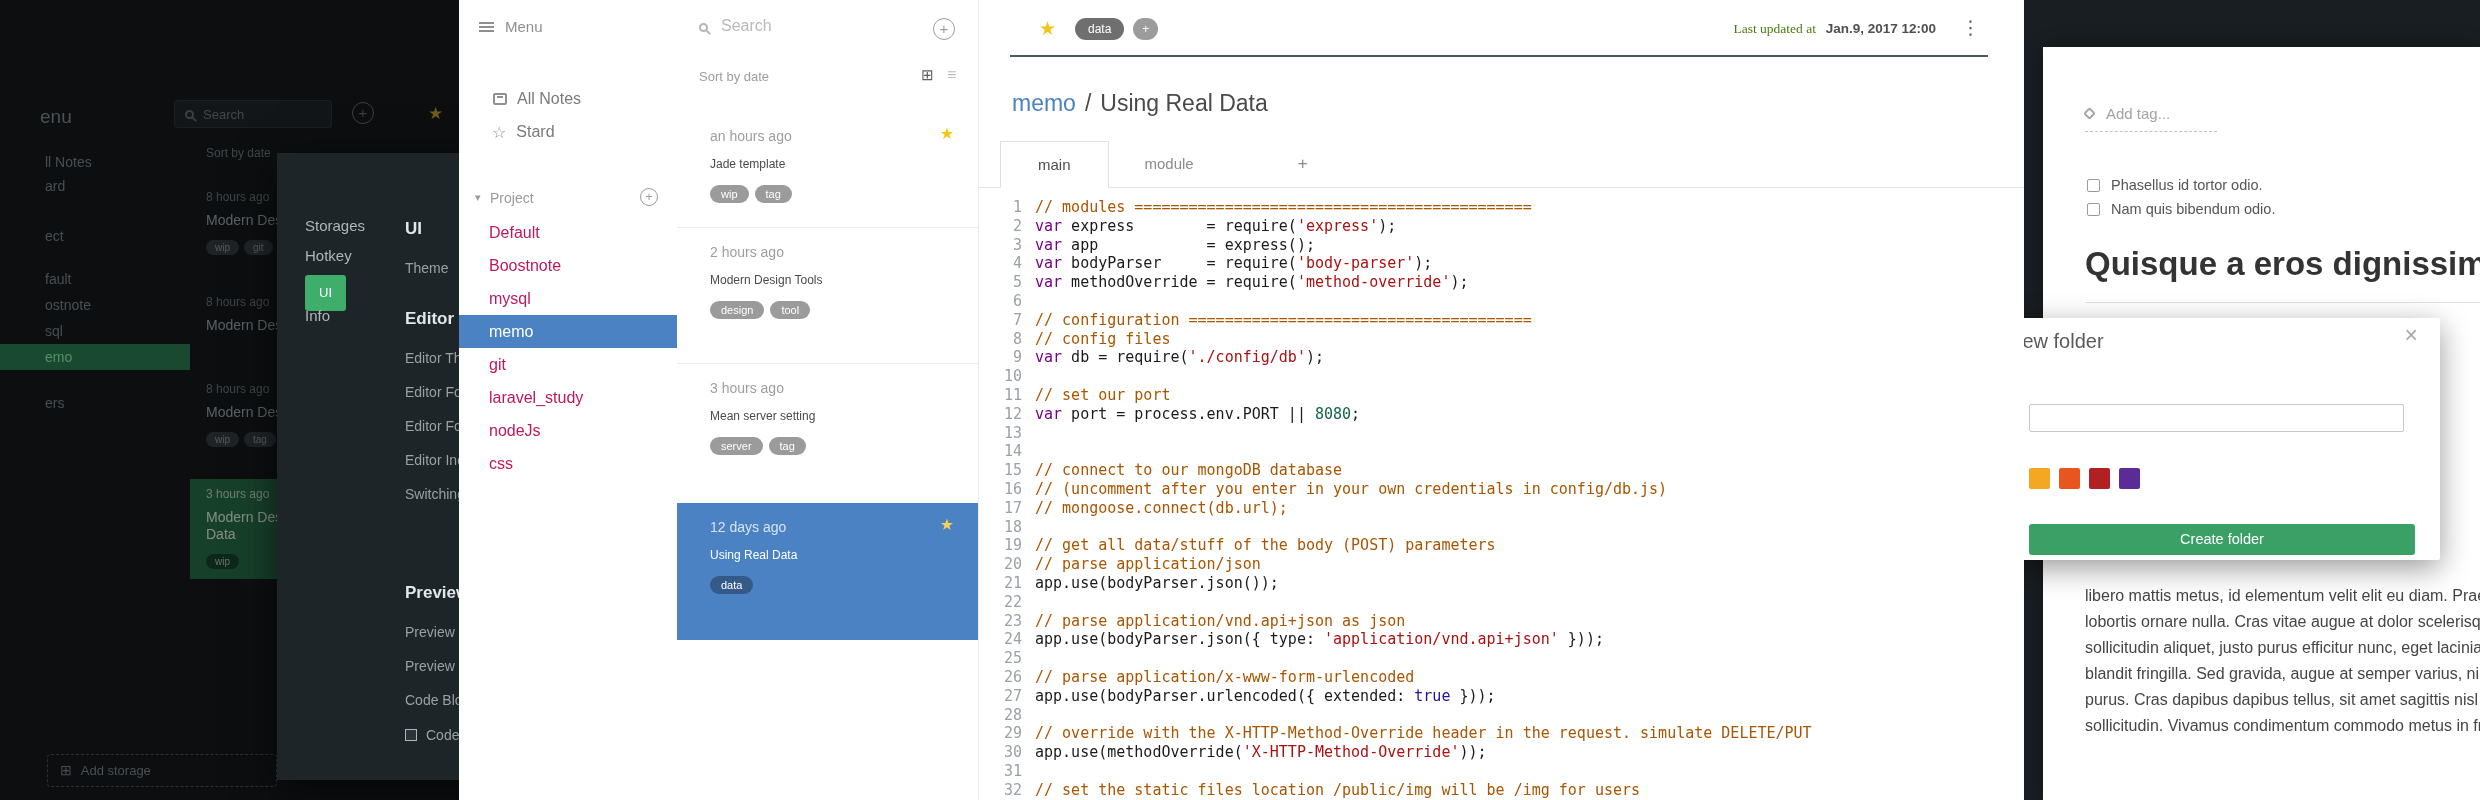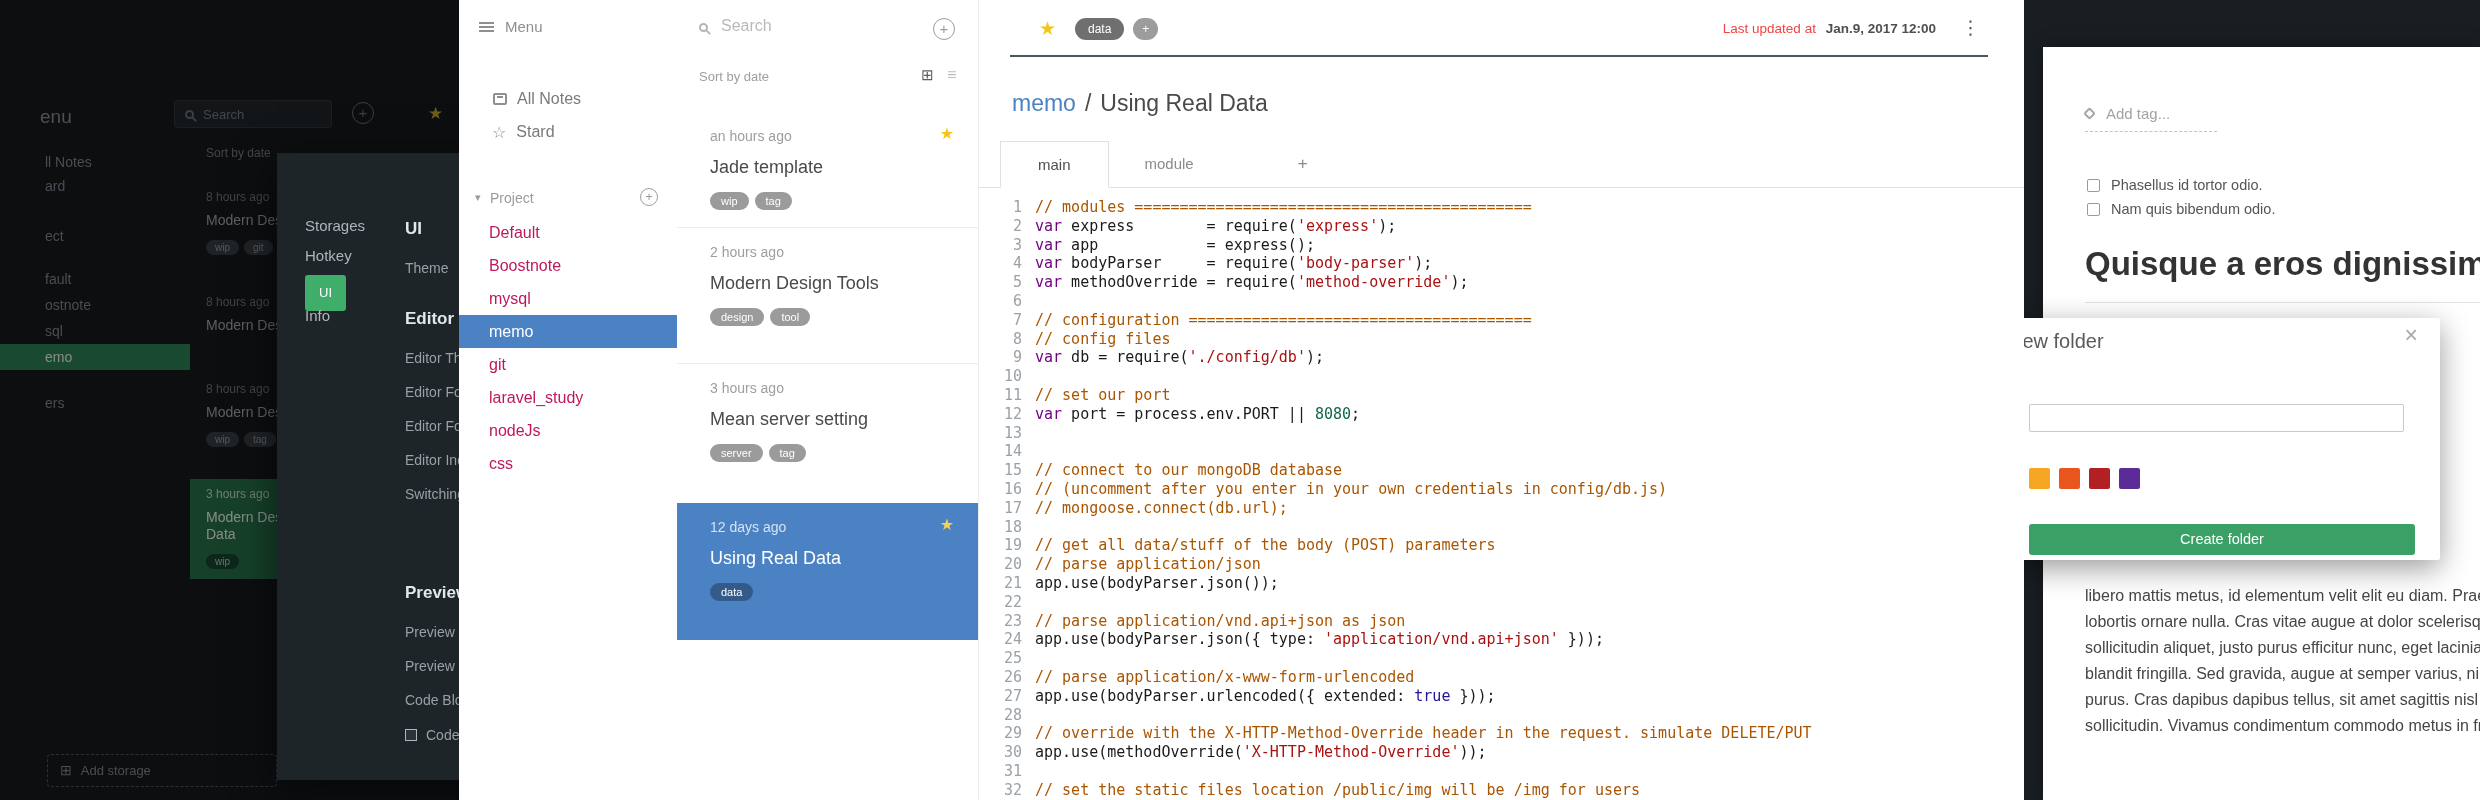--- a/index.html
+++ b/index.html
@@ -15,21 +15,21 @@
   .bg-search .mag { border-color:#5f6a70; } .bg-search .mag::after { background:#5f6a70; }
   .bg-search-text { font-size:13px; color:#6c767c; margin-left:9px; }
   .bg-plus { position:absolute; left:352px; top:102px; width:22px; height:22px; border:1px solid #5f6a70;
              border-radius:50%; color:#5f6a70; text-align:center; line-height:20px; font-size:15px; }
   .bg-star { position:absolute; left:428px; top:103px; font-size:17px; color:#b99a2c; }
   .bg-sidebar { position:absolute; left:0; top:150px; width:190px; }
   .bg-row { height:24px; line-height:24px; padding-left:45px; font-size:14px; color:#77828a; }
   .bg-row:nth-child(3) { margin-top:26px; }
   .bg-tree { margin-top:8px; }
   .bg-trow { height:26px; line-height:26px; padding-left:45px; font-size:14px; color:#77828a; }
-  .bg-trow.sel { background:#2a7b50; color:#e5e5e5; }
+  .bg-trow.sel { background:#2a7b50; color:#86efac; }
   .bg-trow:last-child { margin-top:20px; }
   .bg-notes { position:absolute; left:190px; top:146px; width:268px; }
   .bg-sort { font-size:12px; color:#6c767c; padding-left:16px; }
   .bg-note { margin-top:22px; padding:8px 0 10px 16px; }
   .bg-note .bg-time { font-size:12px; color:#687278; }
   .bg-note .bg-title { font-size:14px; color:#96a0a5; margin-top:8px; width:110px; line-height:17px; }
   .bg-note .bg-tags { margin-top:8px; }
   .bg-pill { display:inline-block; background:#343b40; color:#8d979c; font-size:10px;
              padding:2px 9px; border-radius:9px; margin-right:5px; }
   .bg-note.sel { background:#256b46; }
@@ -124,37 +124,37 @@
   .icon-grid { position:absolute; left:244px; top:-2px; font-size:15px; color:#5f5f5f; }
   .icon-list { position:absolute; left:270px; top:-2px; font-size:16px; color:#bbb; }
   .cards { position:absolute; left:0; right:0; top:112px; }
   .card { position:relative; padding:16px 0 0 33px; }
   .card:nth-child(1) { height:116px; border-bottom:1px solid #ececec; }
   .card:nth-child(2) { height:136px; border-bottom:1px solid #ececec; }
   .card:nth-child(3) { height:139px; }
   .card:nth-child(4) { height:137px; }
   .card-time { font-size:14px; color:#9e9e9e; }
   .card-star { position:absolute; right:24px; top:12px; font-size:16px; color:#f5c518; }
-  .card-title { font-size:18px; color:#4a4a4a; margin-top:13px; }
+  .card-title { font-size:12px; color:#4a4a4a; margin-top:13px; }
   .card-tags { margin-top:13px; }
   .pill { display:inline-block; background:#9b9b9b; color:#fff; font-size:11px; padding:3px 11px;
           border-radius:10px; margin-right:6px; }
   .card.sel { background:var(--accent); border-bottom:none; }
   .card.sel .card-time { color:rgba(255,255,255,0.78); }
   .card.sel .card-title { color:#fff; }
   .card.sel .pill { background:rgba(0,0,0,0.3); }
   .card.sel .card-star { color:#f7d154; }
 
   .l-detail { position:absolute; left:520px; top:0; bottom:0; width:1045px; background:#fff; }
   .d-star { position:absolute; left:60px; top:17px; font-size:19px; color:#f5c518; }
   .d-pills { position:absolute; left:96px; top:18px; display:flex; }
   .dpill { background:#6f6f6f; color:#fff; font-size:12px; padding:4px 13px; border-radius:11px; margin-right:9px; }
   .dpill.add { background:#9c9c9c; padding:4px 9px; }
   .d-updated { position:absolute; right:88px; top:21px; font-size:13.5px; white-space:nowrap; }
-  .d-updated .ul { color:#ef4444; }
+  .d-updated .ul { color:#4d7c0f;font-family:Liberation Serif, serif; }
   .d-updated .uv { color:#4f4f4f; font-weight:bold; margin-left:6px; }
   .d-kebab { position:absolute; right:44px; top:16px; font-size:19px; color:#555; }
   .d-rule { position:absolute; top:55px; left:31px; width:978px; height:2px; background:#4d575e; }
   .d-title { position:absolute; left:33px; top:90px; font-size:23px; color:#4a4a4a; }
   .d-folder { color:var(--accent); }
   .d-sep { margin:0 9px; }
   .d-tabs { position:absolute; top:141px; left:0; right:0; height:47px; border-bottom:1px solid #e3e3e3;
             display:flex; padding-left:21px; }
   .tab { font-size:15px; color:#8b8b8b; padding:14px 22px 0; }
   .tab.active { border:1px solid #e0e0e0; border-bottom:1px solid #fff; margin-bottom:-1px; background:#fff;

